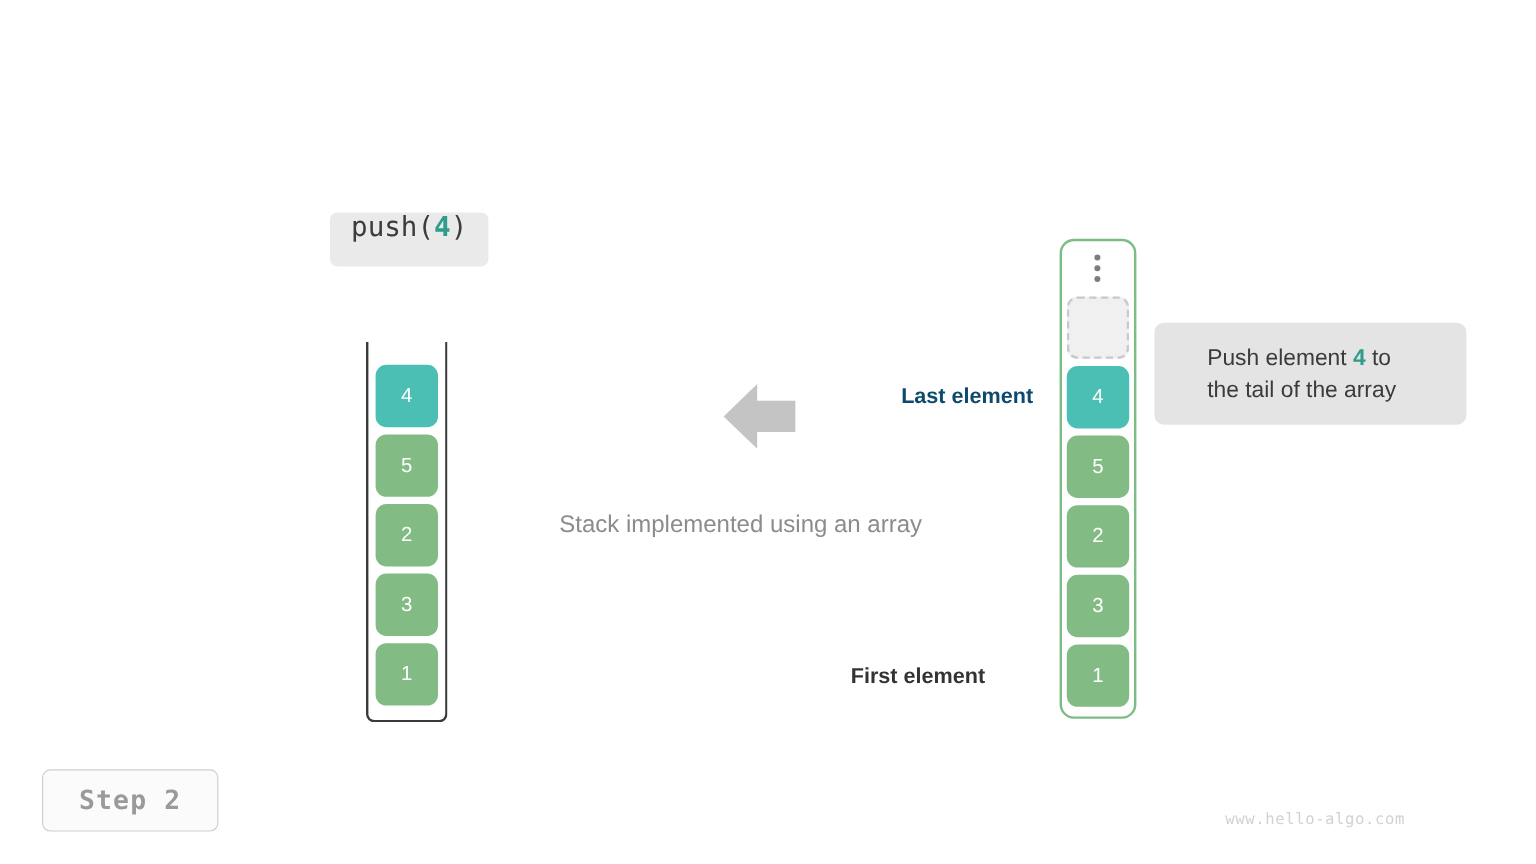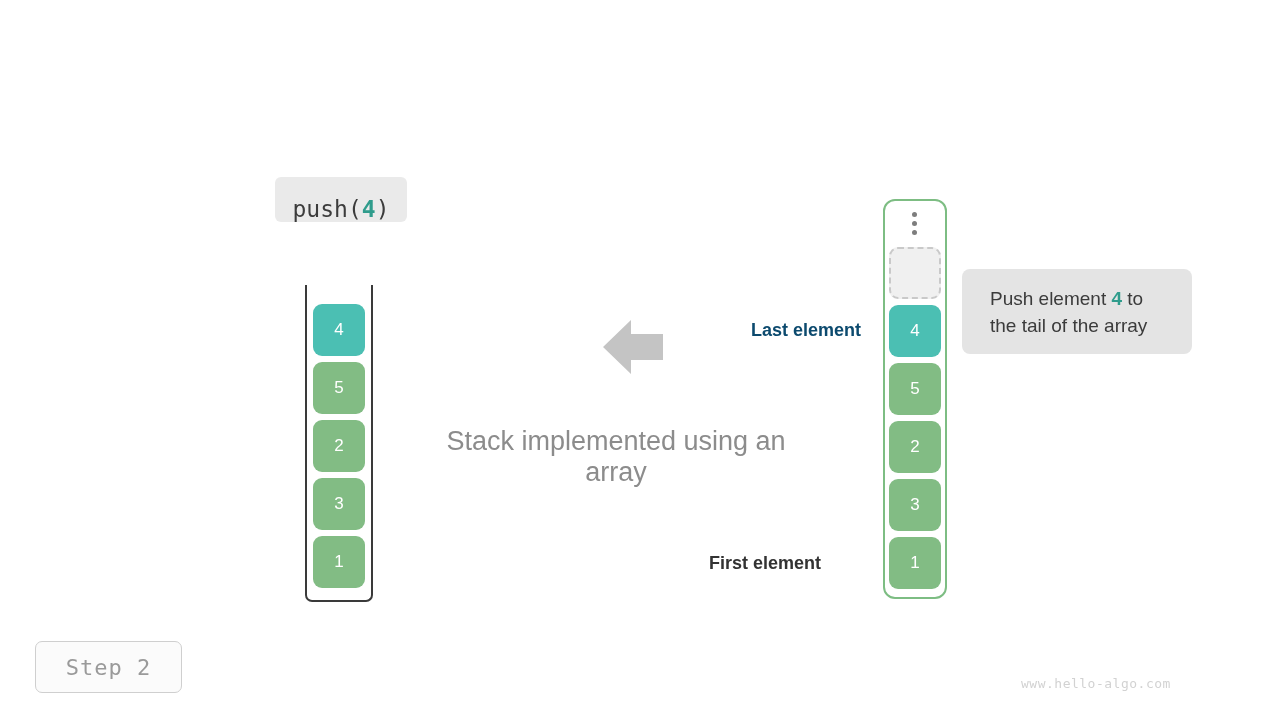--- a/index.html
+++ b/index.html
@@ -19,21 +19,21 @@
   
   #op-label {
     position: absolute;
     left: 275px;
     top: 177px;
     width: 132px;
     height: 45px;
     background: #eaeaea;
     border-radius: 6px;
     display: flex;
-    align-items: flex-end;
+    align-items: flex-start;
     justify-content: center;
     font-family: "DejaVu Sans Mono", "Liberation Mono", monospace;
     font-size: 23px;
     color: #3c3c3c;
     letter-spacing: 0px;
   }
   #op-label .val {
     color: #2f9c8c;
     font-weight: bold;
   }
@@ -119,28 +119,28 @@
     display: flex;
     flex-direction: column;
     gap: 6px;
   }
 
   
   #note-bubble {
     position: absolute;
     left: 962px;
     top: 269px;
-    width: 230px;
+    width: 260px;
     height: 85px;
     background: #e4e4e4;
     border-radius: 8px;
     display: flex;
     flex-direction: column;
     justify-content: center;
-    padding: 0 28px;
+    padding: 0 44px;
     box-sizing: border-box;
     font-size: 19px;
     color: #3b3b3b;
     line-height: 27px;
   }
   #note-bubble .val {
     color: #2f9c8c;
     font-weight: bold;
   }
 
@@ -169,44 +169,44 @@
     left: 669px;
     top: 553px;
     width: 152px;
     text-align: right;
     font-size: 18px;
     font-weight: bold;
     color: #333333;
   }
   #caption-main {
     position: absolute;
-    left: 416px;
+    left: 466px;
     top: 426px;
     width: 400px;
-    text-align: center;
-    font-size: 27px;
+    text-align: left;
+    font-size: 20px;
     color: #8c8c8c;
   }
 
   
   #step-badge {
     position: absolute;
     left: 35px;
     top: 641px;
     width: 147px;
     height: 52px;
     border: 1px solid #cfcfcf;
     border-radius: 7px;
     background: #fbfbfb;
     display: flex;
     align-items: center;
     justify-content: center;
     font-family: "DejaVu Sans Mono", "Liberation Mono", monospace;
     font-size: 22px;
-    font-weight: normal;
+    font-weight: bold;
     color: #9a9a9a;
     letter-spacing: 1px;
     box-sizing: border-box;
   }
 
   
   #watermark {
     position: absolute;
     left: 1021px;
     top: 676px;

